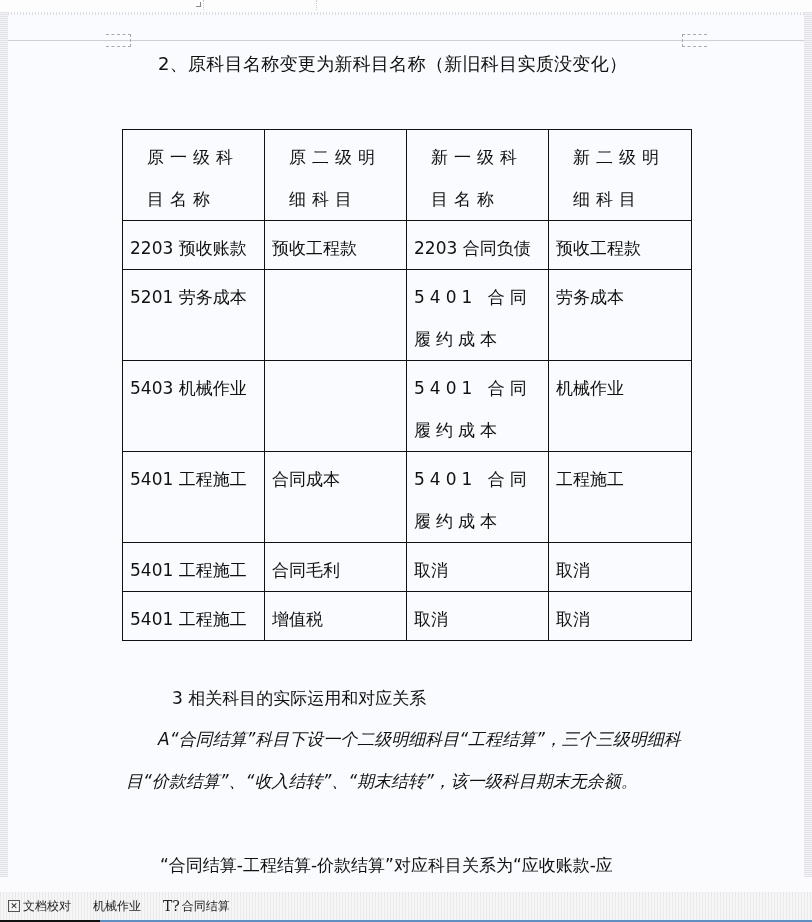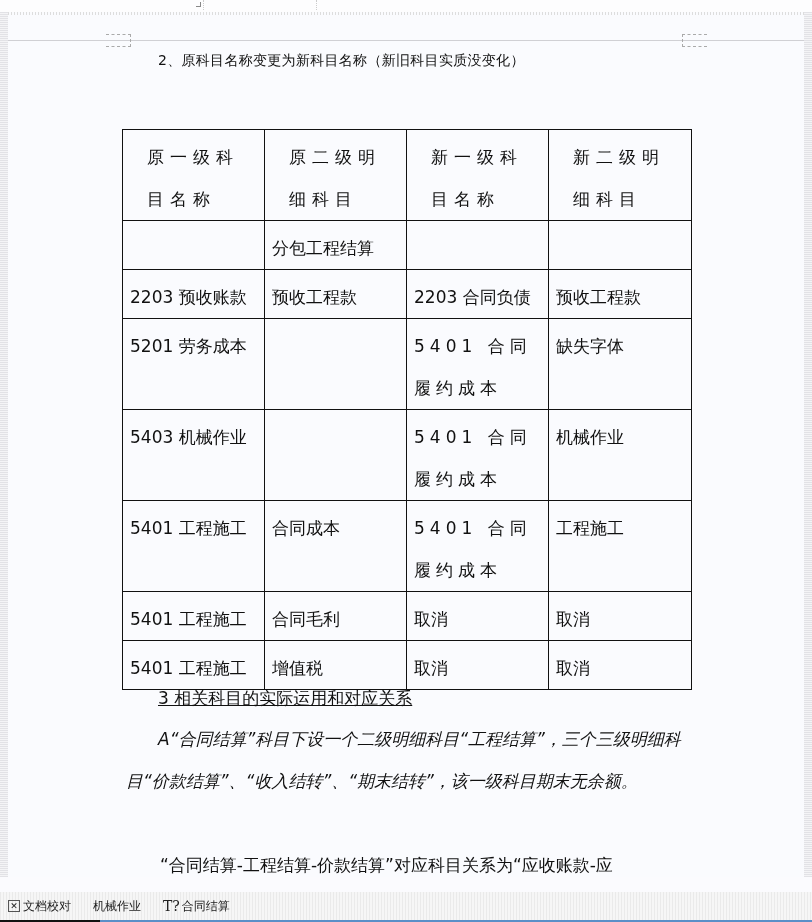--- a/index.html
+++ b/index.html
@@ -20,31 +20,31 @@
   .right-gutter { position:absolute; right:0; top:12px; width:8px; height:865px;
     background: repeating-linear-gradient(0deg,#e2e2e6 0 1px,#f4f4f6 1px 2px); }
   .top-dots { position:absolute; left:8px; top:12px; width:796px; height:3px;
     background: repeating-linear-gradient(90deg,#ddd 0 1px,transparent 1px 3px); }
   .header-line { position:absolute; left:8px; top:40px; width:796px; height:1px; background:#d0d0d4; }
   .corner-left { position:absolute; left:106px; top:34px; width:24px; height:11px;
     border:1px dashed #aaa; border-left:none; }
   .corner-right { position:absolute; left:682px; top:34px; width:24px; height:11px;
     border:1px dashed #aaa; border-right:none; }
 
-  .heading { position:absolute; left:158px; top:52px; font-size:14px; letter-spacing:0.3px; white-space:nowrap; }
+  .heading { position:absolute; left:158px; top:52px; font-size:18px; letter-spacing:0.3px; white-space:nowrap; }
 
   table.subjects { position:absolute; left:122px; top:129px; border-collapse:collapse; table-layout:fixed; width:569px; }
   table.subjects td { border:1.5px solid #111; vertical-align:top; padding:6px 6px 0 7px;
     font-size:17px; line-height:42px; word-break:break-all; }
   table.subjects td.hdr { letter-spacing:6px;padding-left:24px; }
   table.subjects td.wide { letter-spacing:5px; }
   tr.h2 td { height:36px; }
 
   .para { position:absolute; left:126px; width:565px; font-size:17px; line-height:42px; }
-  .p1 { top:677px; left:158px;text-decoration:underline; }
+  .p1 { top:677px; left:172px; }
   .p2 { top:718px; text-indent:32px; width:560px;font-style:italic; }
   .p3 { top:844px; left:160px; }
 
   .statusbar { position:absolute; left:0; top:892px; width:812px; height:30px;
     background: repeating-linear-gradient(90deg,#eaeaea 0 1px,#f6f6f6 1px 3px); }
   .statusbar .inner { position:absolute; left:0; top:0; height:28px; display:flex; align-items:center; font-size:12px; color:#222; }
   .sb-item { display:flex; align-items:center; margin-left:8px; margin-right:14px; }
   .sb-icon-doc { width:10px; height:10px; border:1px solid #555; font-size:9px; line-height:10px; text-align:center; margin-right:3px; }
   .sb-icon-font { font-family:"DejaVu Serif", serif; font-size:14px; margin-right:2px; }
   .bottom-edge { position:absolute; left:0; bottom:0; width:812px; height:2px; background:#111; }
@@ -77,36 +77,30 @@
       <col style="width:143px">
     </colgroup>
   <tbody>
       <tr>
     <td class="hdr" style="height:77px">原一级科目名称</td>
     <td class="hdr">原二级明细科目</td>
     <td class="hdr">新一级科目名称</td>
     <td class="hdr">新二级明细科目</td>
   </tr>
   <tr class="h2">
-    <td></td>
-    <td>分包工程结算</td>
-    <td></td>
-    <td></td>
-  </tr>
-  <tr class="h2">
     <td>2203 预收账款</td>
     <td>预收工程款</td>
     <td>2203 合同负债</td>
     <td>预收工程款</td>
   </tr>
   <tr>
     <td style="height:77px">5201 劳务成本</td>
     <td></td>
     <td class="wide">5401 合同履约成本</td>
-    <td>缺失字体</td>
+    <td>劳务成本</td>
   </tr>
   <tr>
     <td style="height:77px">5403 机械作业</td>
     <td></td>
     <td class="wide">5401 合同履约成本</td>
     <td>机械作业</td>
   </tr>
   <tr>
     <td style="height:77px">5401 工程施工</td>
     <td>合同成本</td>

